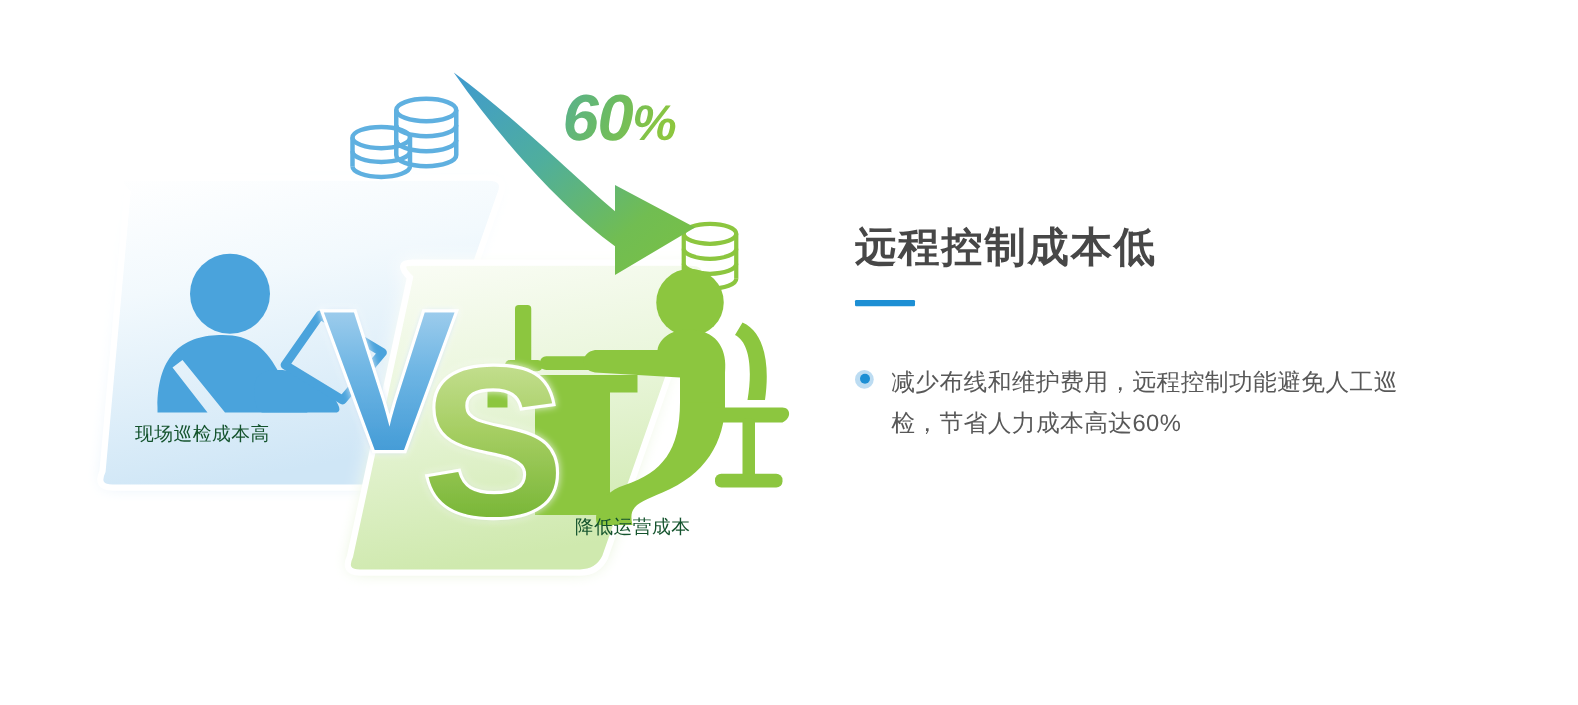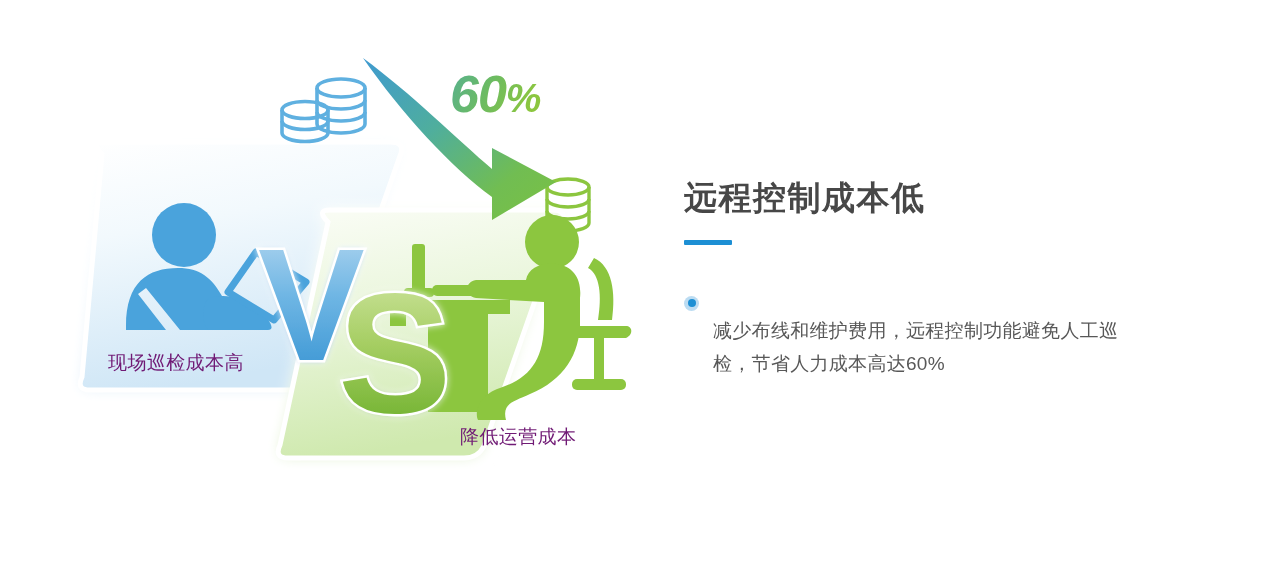--- a/index.html
+++ b/index.html
@@ -36,26 +36,25 @@
     top: 0;
     width: 600px;
     height: 490px;
     overflow: visible;
   }
 
   
   .panel-caption {
     position: absolute;
     font-family: "Liberation Sans", "DejaVu Sans", sans-serif;
-    font-size: 19px;
-    color: #701a75;
+    font-size: 15px;
+    color: #14532d;
     letter-spacing: 0.4px;
     white-space: nowrap;
     font-weight: 400;
-    margin-top: 12px;
   }
   .caption-left  { left: 48px;  top: 308px; }
   .caption-right { left: 400px; top: 382px; }
 
   
   .content {
     position: absolute;
     left: 684px;
     top: 178px;
     width: 470px;
@@ -102,21 +101,20 @@
     height: 8px;
     border-radius: 50%;
     background: #1d8fd4;
   }
   .bullet-text {
     font-size: 19px;
     line-height: 1.75;
     color: #585858;
     letter-spacing: 0.3px;
     max-width: 420px;
-    margin-top: 24px;
   }
 </style>
 </head>
 <body>
 
 <div class="page">
 
   <div class="illustration">
 
     <svg class="illus-svg" viewBox="0 0 600 490">

